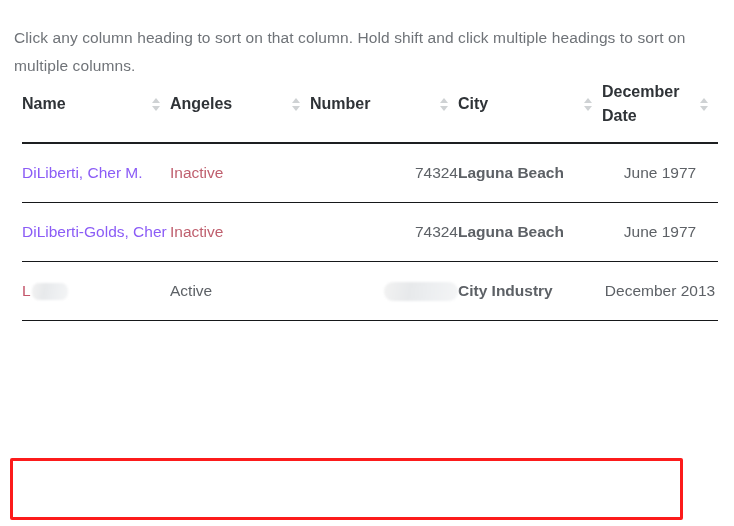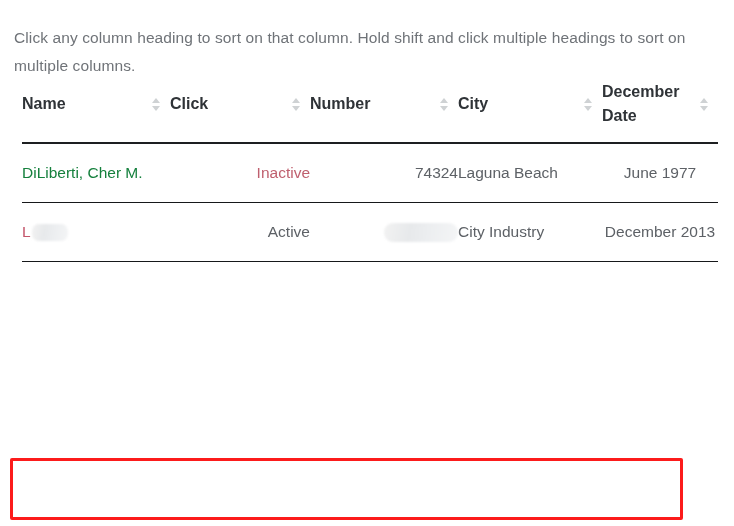--- a/index.html
+++ b/index.html
@@ -108,28 +108,28 @@
     border-right: 4.5px solid transparent;
   }
   .sort-icon i.up   { border-bottom: 5px solid #cfd2d4; }
   .sort-icon i.down { border-top: 5px solid #cfd2d4; }
 
   
   .cell-name {
     padding-right: 14px;
   }
   .cell-name a {
-    color: #15803d;
+    color: #8b5cf6;
     text-decoration: none;
     cursor: pointer;
   }
-  .cell-status { color: #5d6166; padding-right: 10px; text-align: right; }
+  .cell-status { color: #5d6166; padding-right: 10px; }
   .cell-status.inactive { color: #bf5f6e; }
   .cell-number { padding-right: 36px; text-align: right; }
-  .cell-city  { padding-left: 18px; padding-right: 10px; }
+  .cell-city  { padding-left: 18px; padding-right: 10px; font-weight: bold; }
   .cell-date  { padding-left: 12px; text-align: center; }
 
   
   .redact {
     display: inline-block;
     vertical-align: middle;
     background: linear-gradient(100deg,#f2f2f2 0%,#e7e9eb 35%,#eceef0 60%,#f4f5f6 100%);
     border-radius: 7px;
     filter: blur(1.2px);
   }
@@ -182,21 +182,21 @@
             <div class="th-inner">
               <span class="th-label">Name</span>
               <span class="sort-icon">
                   <i class="up"></i>
                   <i class="down"></i>
                 </span>
             </div>
           </th>
           <th>
             <div class="th-inner">
-              <span class="th-label">Click</span>
+              <span class="th-label">Angeles</span>
               <span class="sort-icon">
                   <i class="up"></i>
                   <i class="down"></i>
                 </span>
             </div>
           </th>
           <th>
             <div class="th-inner">
               <span class="th-label">Number</span>
               <span class="sort-icon">
@@ -230,20 +230,29 @@
         <tr>
           <td class="cell-name">
             <a>DiLiberti, Cher M.</a>
           </td>
           <td class="cell-status inactive">Inactive</td>
           <td class="cell-number">74324</td>
           <td class="cell-city">Laguna Beach</td>
           <td class="cell-date">June 1977</td>
         </tr>
 
+        <tr>
+          <td class="cell-name">
+            <a>DiLiberti-Golds, Cher</a>
+          </td>
+          <td class="cell-status inactive">Inactive</td>
+          <td class="cell-number">74324</td>
+          <td class="cell-city">Laguna Beach</td>
+          <td class="cell-date">June 1977</td>
+        </tr>
 
 
 
         <tr>
           <td class="cell-name">
             <span class="name-partial">L</span><span class="redact redact-name"></span>
           </td>
           <td class="cell-status">Active</td>
           <td class="cell-number">
             <span class="redact redact-number"></span>

